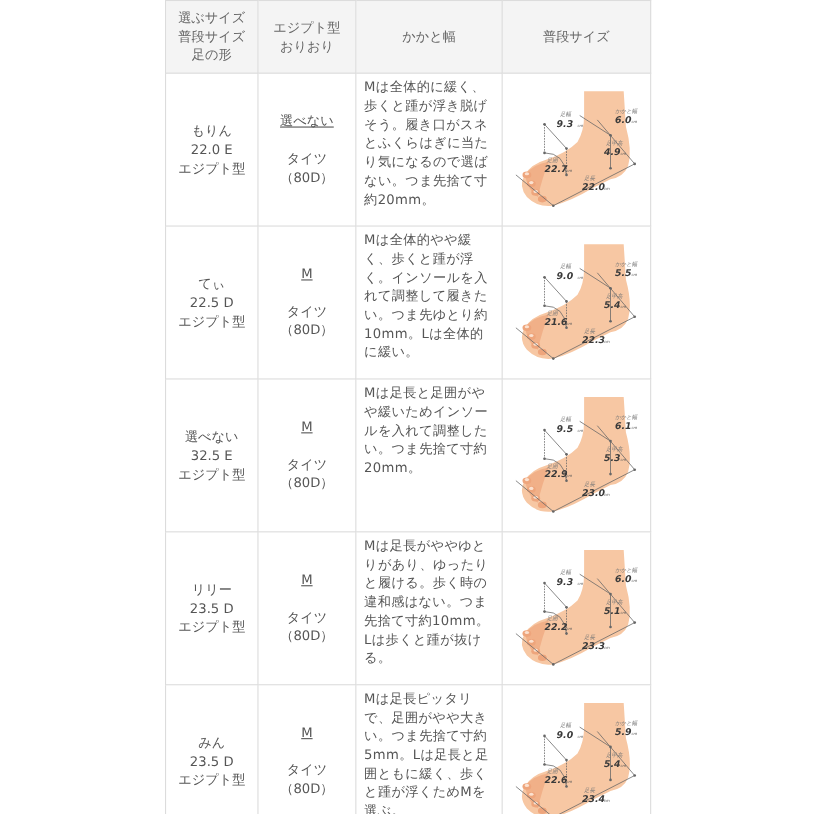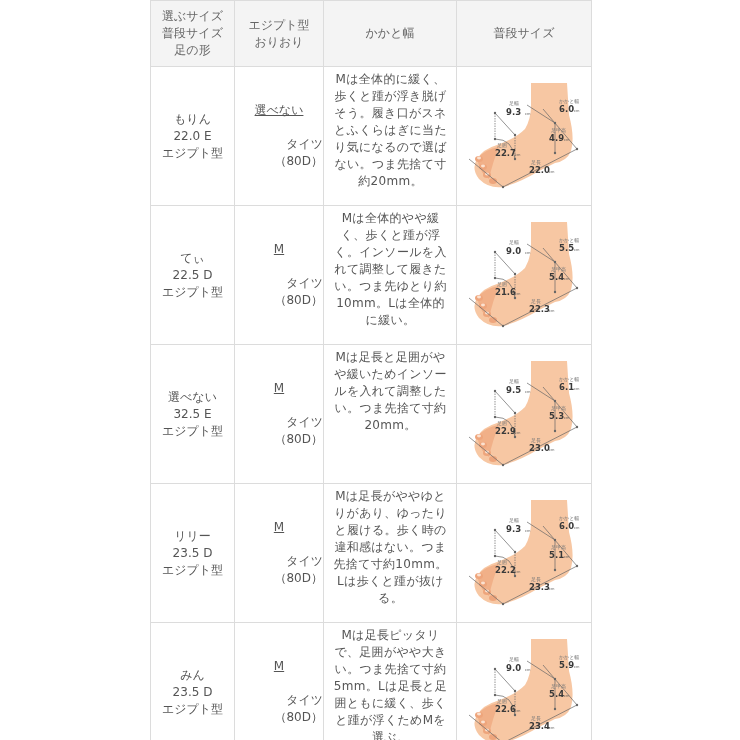--- a/index.html
+++ b/index.html
@@ -14,23 +14,23 @@
     border: 1px solid #dcdcdc; padding: 0; text-align: center; vertical-align: middle;
   }
   .size-table th {
     background: #f4f4f4; font-weight: normal; color: #666; height: 65px; font-size: 12px; line-height: 17px;
   }
   .size-table td { height: 134px; }
   col.c1 { width: 84px; } col.c2 { width: 89px; } col.c3 { width: 133px; } col.c4 { width: 135px; }
   .hdr-line { display: block; }
   .staff-line { display: block; }
   .style-size { display: block; margin-bottom: 17px; text-decoration: underline; }
-  .style-line { display: block; text-align: right; }
-  td.comment { text-align: center; vertical-align: top; padding: 4px 6px 0 7px; font-size: 12px; line-height: 17px; letter-spacing: 0.3px; word-break: break-all; }
-  .foot-box { width: 122px; height: 122px; margin: 0 auto; position: relative; }
+  .style-line { display: block; }
+  td.comment { text-align: left; vertical-align: top; padding: 4px 6px 0 7px; font-size: 12px; line-height: 17px; letter-spacing: 0.3px; word-break: break-all; }
+  .foot-box { width: 122px; height: 122px; margin: 0 auto; position: relative; font-style: italic; }
   .foot-box svg { display: block; }
   .lbl { font-family: "DejaVu Sans", sans-serif; fill: #777; font-size: 5px; }
   .num { font-family: "DejaVu Sans", sans-serif; fill: #3a3a3a; font-size: 8.5px; font-weight: bold; }
   .unit { font-family: "DejaVu Sans", sans-serif; fill: #555; font-size: 3.5px; }
 </style>
 </head>
 <body>
 
 <table class="size-table">
   <colgroup>

